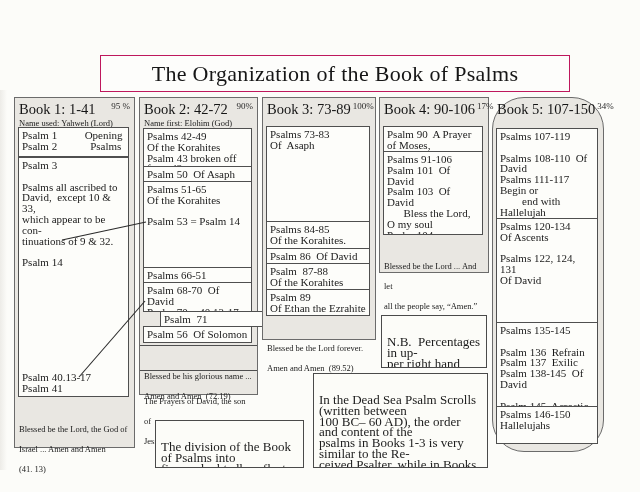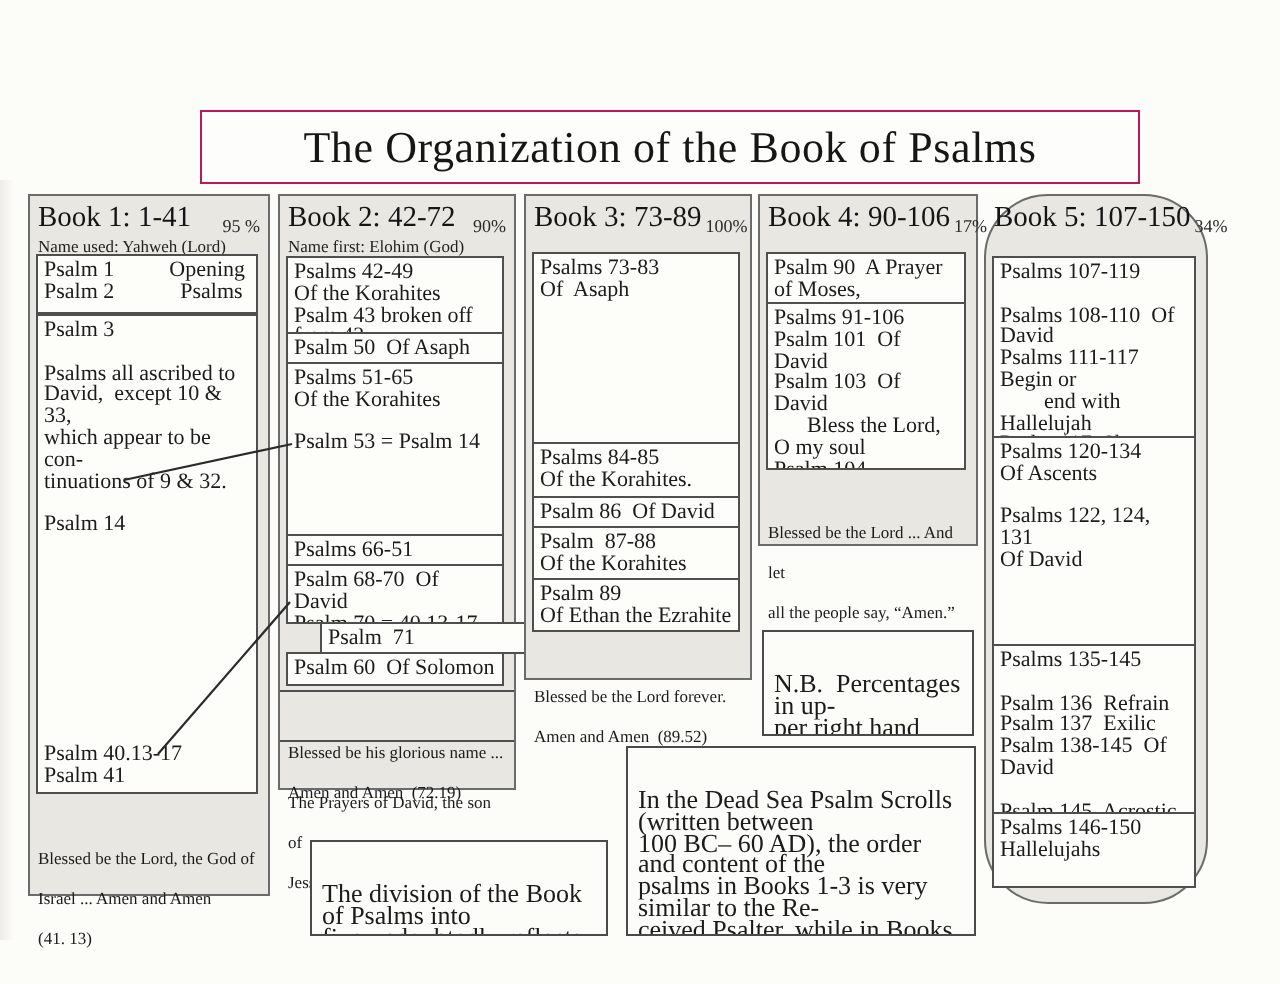--- a/index.html
+++ b/index.html
@@ -19,21 +19,21 @@
     position:absolute;left:100px;top:55px;width:470px;height:37px;
     background:#fdfdfb;border:1px solid #be185d;box-sizing:border-box;
     display:flex;align-items:center;justify-content:center;
   }
   .title-box h1{margin:0;font-size:22px;font-weight:normal;letter-spacing:.3px;color:#161616;}
   .col{
     position:absolute;background:var(--column-bg);
     border:1px solid #6b6b6b;box-sizing:border-box;
   }
   .col-header{padding:3px 4px 0 4px;}
-  .title-row{display:flex;justify-content:space-between;align-items:flex-end;}
+  .title-row{display:flex;justify-content:space-between;align-items:flex-start;}
   .book-title{font-size:14.5px;color:#151515;white-space:nowrap;}
   .pct{font-size:9px;color:#2a2a2a;padding-left:2px;}
   .name-used{font-size:8.5px;color:#222;margin-top:0px;}
   .box{
     position:absolute;background:var(--box-bg);border:1px solid var(--border);
     box-sizing:border-box;padding:2px 3px;overflow:hidden;
     font-size:11px;line-height:10.8px;white-space:pre-wrap;color:#1b1b1b;
   }
   .box.split{display:flex;flex-direction:column;justify-content:space-between;}
   .col-footer{
@@ -100,21 +100,21 @@
 Psalm 43 broken off from 42.</div>
     <div class="box" style="left:3px;top:68px;width:109px;height:16px;">Psalm 50  Of Asaph</div>
     <div class="box" style="left:3px;top:83px;width:109px;height:87px;">Psalms 51-65
 Of the Korahites
 
 Psalm 53 = Psalm 14</div>
     <div class="box" style="left:3px;top:169px;width:109px;height:16px;">Psalms 66-51</div>
     <div class="box" style="left:3px;top:184px;width:109px;height:30px;">Psalm 68-70  Of David
 Psalm 70 = 40.13-17</div>
     <div class="box" style="left:3px;top:213px;width:109px;height:16px;margin-left:17px;">Psalm  71</div>
-    <div class="box" style="left:3px;top:228px;width:109px;height:17px;">Psalm 60  Of Solomon</div>
+    <div class="box" style="left:3px;top:228px;width:109px;height:17px;">Psalm 56  Of Solomon</div>
     <div class="col-footer ruled" style="top:247px;height:25px;">Blessed be his glorious name ...
 Amen and Amen  (72.19)</div>
     <div class="col-footer ruled" style="top:272px;bottom:0;">The Prayers of David, the son of
 Jesse, are ended.  (72.20)</div>
   </div>
 
   <div class="col" style="left:262px;top:97px;width:114px;height:243px;">
     <div class="col-header">
       <div class="title-row">
         <span class="book-title">Book 3: 73-89</span>

